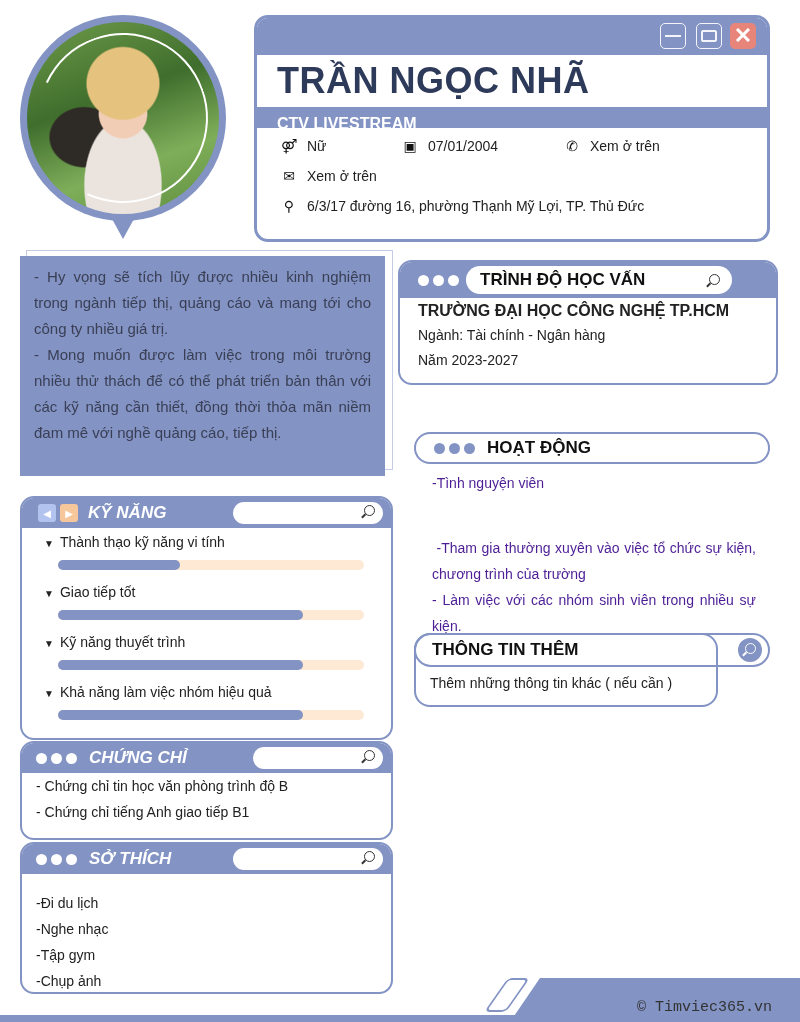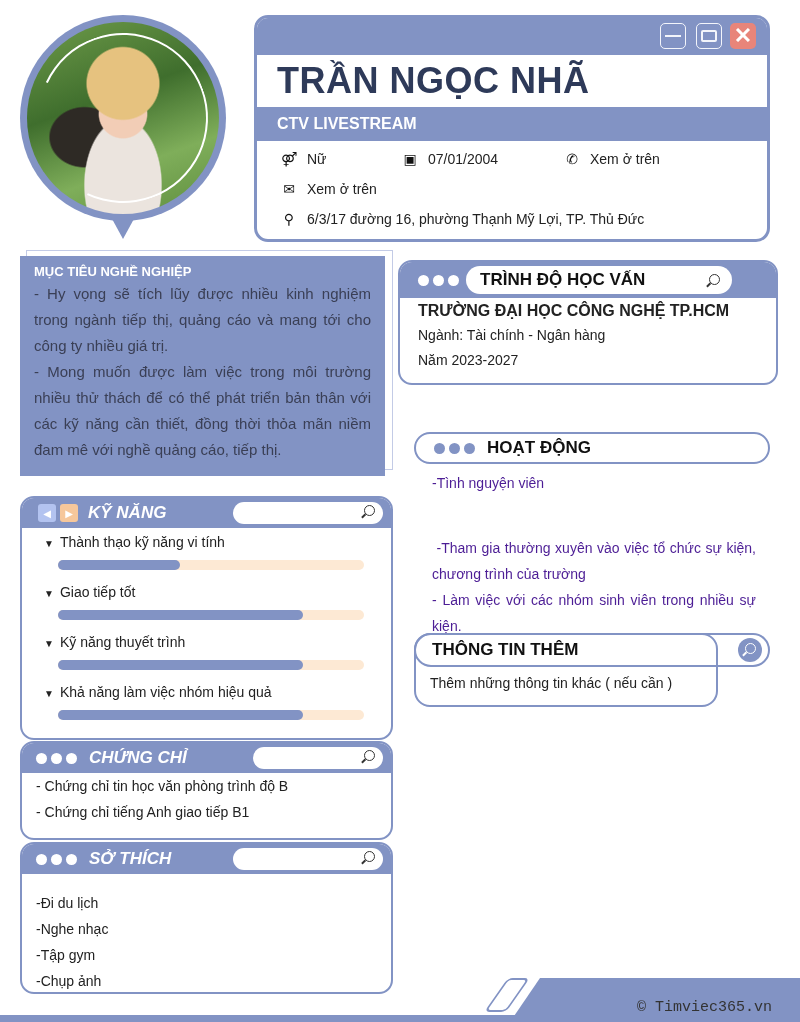--- a/index.html
+++ b/index.html
@@ -26,21 +26,21 @@
   .header-win { position: absolute; left: 254px; top: 15px; width: 516px; height: 227px;
     border: 3px solid var(--accent); border-radius: 14px; background: #fff; overflow: hidden; }
   .hw-titlebar { height: 37px; background: var(--accent); position: relative; }
   .win-btn { position: absolute; top: 5px; width: 26px; height: 26px; border-radius: 5px; }
   .win-min { left: 403px; border: 1.5px solid #f3f5fb; }
   .win-min::after { content: ""; position: absolute; left: 4px; right: 4px; top: 11px; height: 2px; background: #f3f5fb; }
   .win-max { left: 439px; border: 1.5px solid #f3f5fb; }
   .win-max::after { content: ""; position: absolute; left: 4px; right: 4px; top: 6px; bottom: 6px; border: 2px solid #f3f5fb; border-radius: 2px; }
   .win-close { left: 473px; background: #e8857a; color: #fff; font-size: 22px; font-weight: bold; line-height: 26px; text-align: center; }
   .hw-name { height: 52px; padding-left: 20px; font-size: 36px; font-weight: bold; color: var(--navy); line-height: 52px; letter-spacing: 0.5px; }
-  .hw-role { height: 34px; background: var(--accent); color: #fff; font-size: 16px; font-weight: bold; line-height: 34px; padding-left: 20px; }
+  .hw-role { height: 21px; background: var(--accent); color: #fff; font-size: 16px; font-weight: bold; line-height: 34px; padding-left: 20px; }
   .hw-info { position: relative; padding: 0 0 0 24px; font-size: 14px; color: #222; }
   .info-item { position: absolute; display: flex; align-items: center; gap: 10px; }
   .info-icon { width: 16px; text-align: center; font-size: 14px; color: #111; }
 
   
   .objective-outline { position: absolute; left: 26px; top: 250px; width: 367px; height: 220px; border: 1.5px solid #c3cbe6; }
   .objective { position: absolute; left: 20px; top: 256px; width: 365px; height: 220px; background: var(--accent); padding: 8px 14px; }
   .objective h3 { color: #fff; font-size: 13px; font-weight: bold; margin-bottom: 2px; }
   .objective p { color: #3a3f55; font-size: 15px; line-height: 26px; text-align: justify; }
 
@@ -126,21 +126,20 @@
     </div>
     <div class="info-item" style="left:24px; top:70px;">
       <span class="info-icon">⚲</span>
       <span>6/3/17 đường 16, phường Thạnh Mỹ Lợi, TP. Thủ Đức</span>
     </div>
   </div>
 </div>
 
 <div class="objective-outline"></div>
 <div class="objective">
-  <h3>MỤC TIÊU NGHỀ NGHIỆP</h3>
   <p>- Hy vọng sẽ tích lũy được nhiều kinh nghiệm trong ngành tiếp thị, quảng cáo và mang tới cho công ty nhiều giá trị.</p>
   <p>- Mong muốn được làm việc trong môi trường nhiều thử thách để có thể phát triển bản thân với các kỹ năng cần thiết, đồng thời thỏa mãn niềm đam mê với nghề quảng cáo, tiếp thị.</p>
 </div>
 
 <div class="card" style="left:20px; top:496px; width:373px; height:244px;">
   <div class="card-head">
     <span class="nav-sq" style="margin-left:16px; background:#b3c3f0;">◀</span>
     <span class="nav-sq" style="margin-left:4px; background:#f6c79b;">▶</span>
     <span class="card-title" style="margin-left:10px;">KỸ NĂNG</span>
     <div class="search-pill" style="left:211px; width:150px;">

